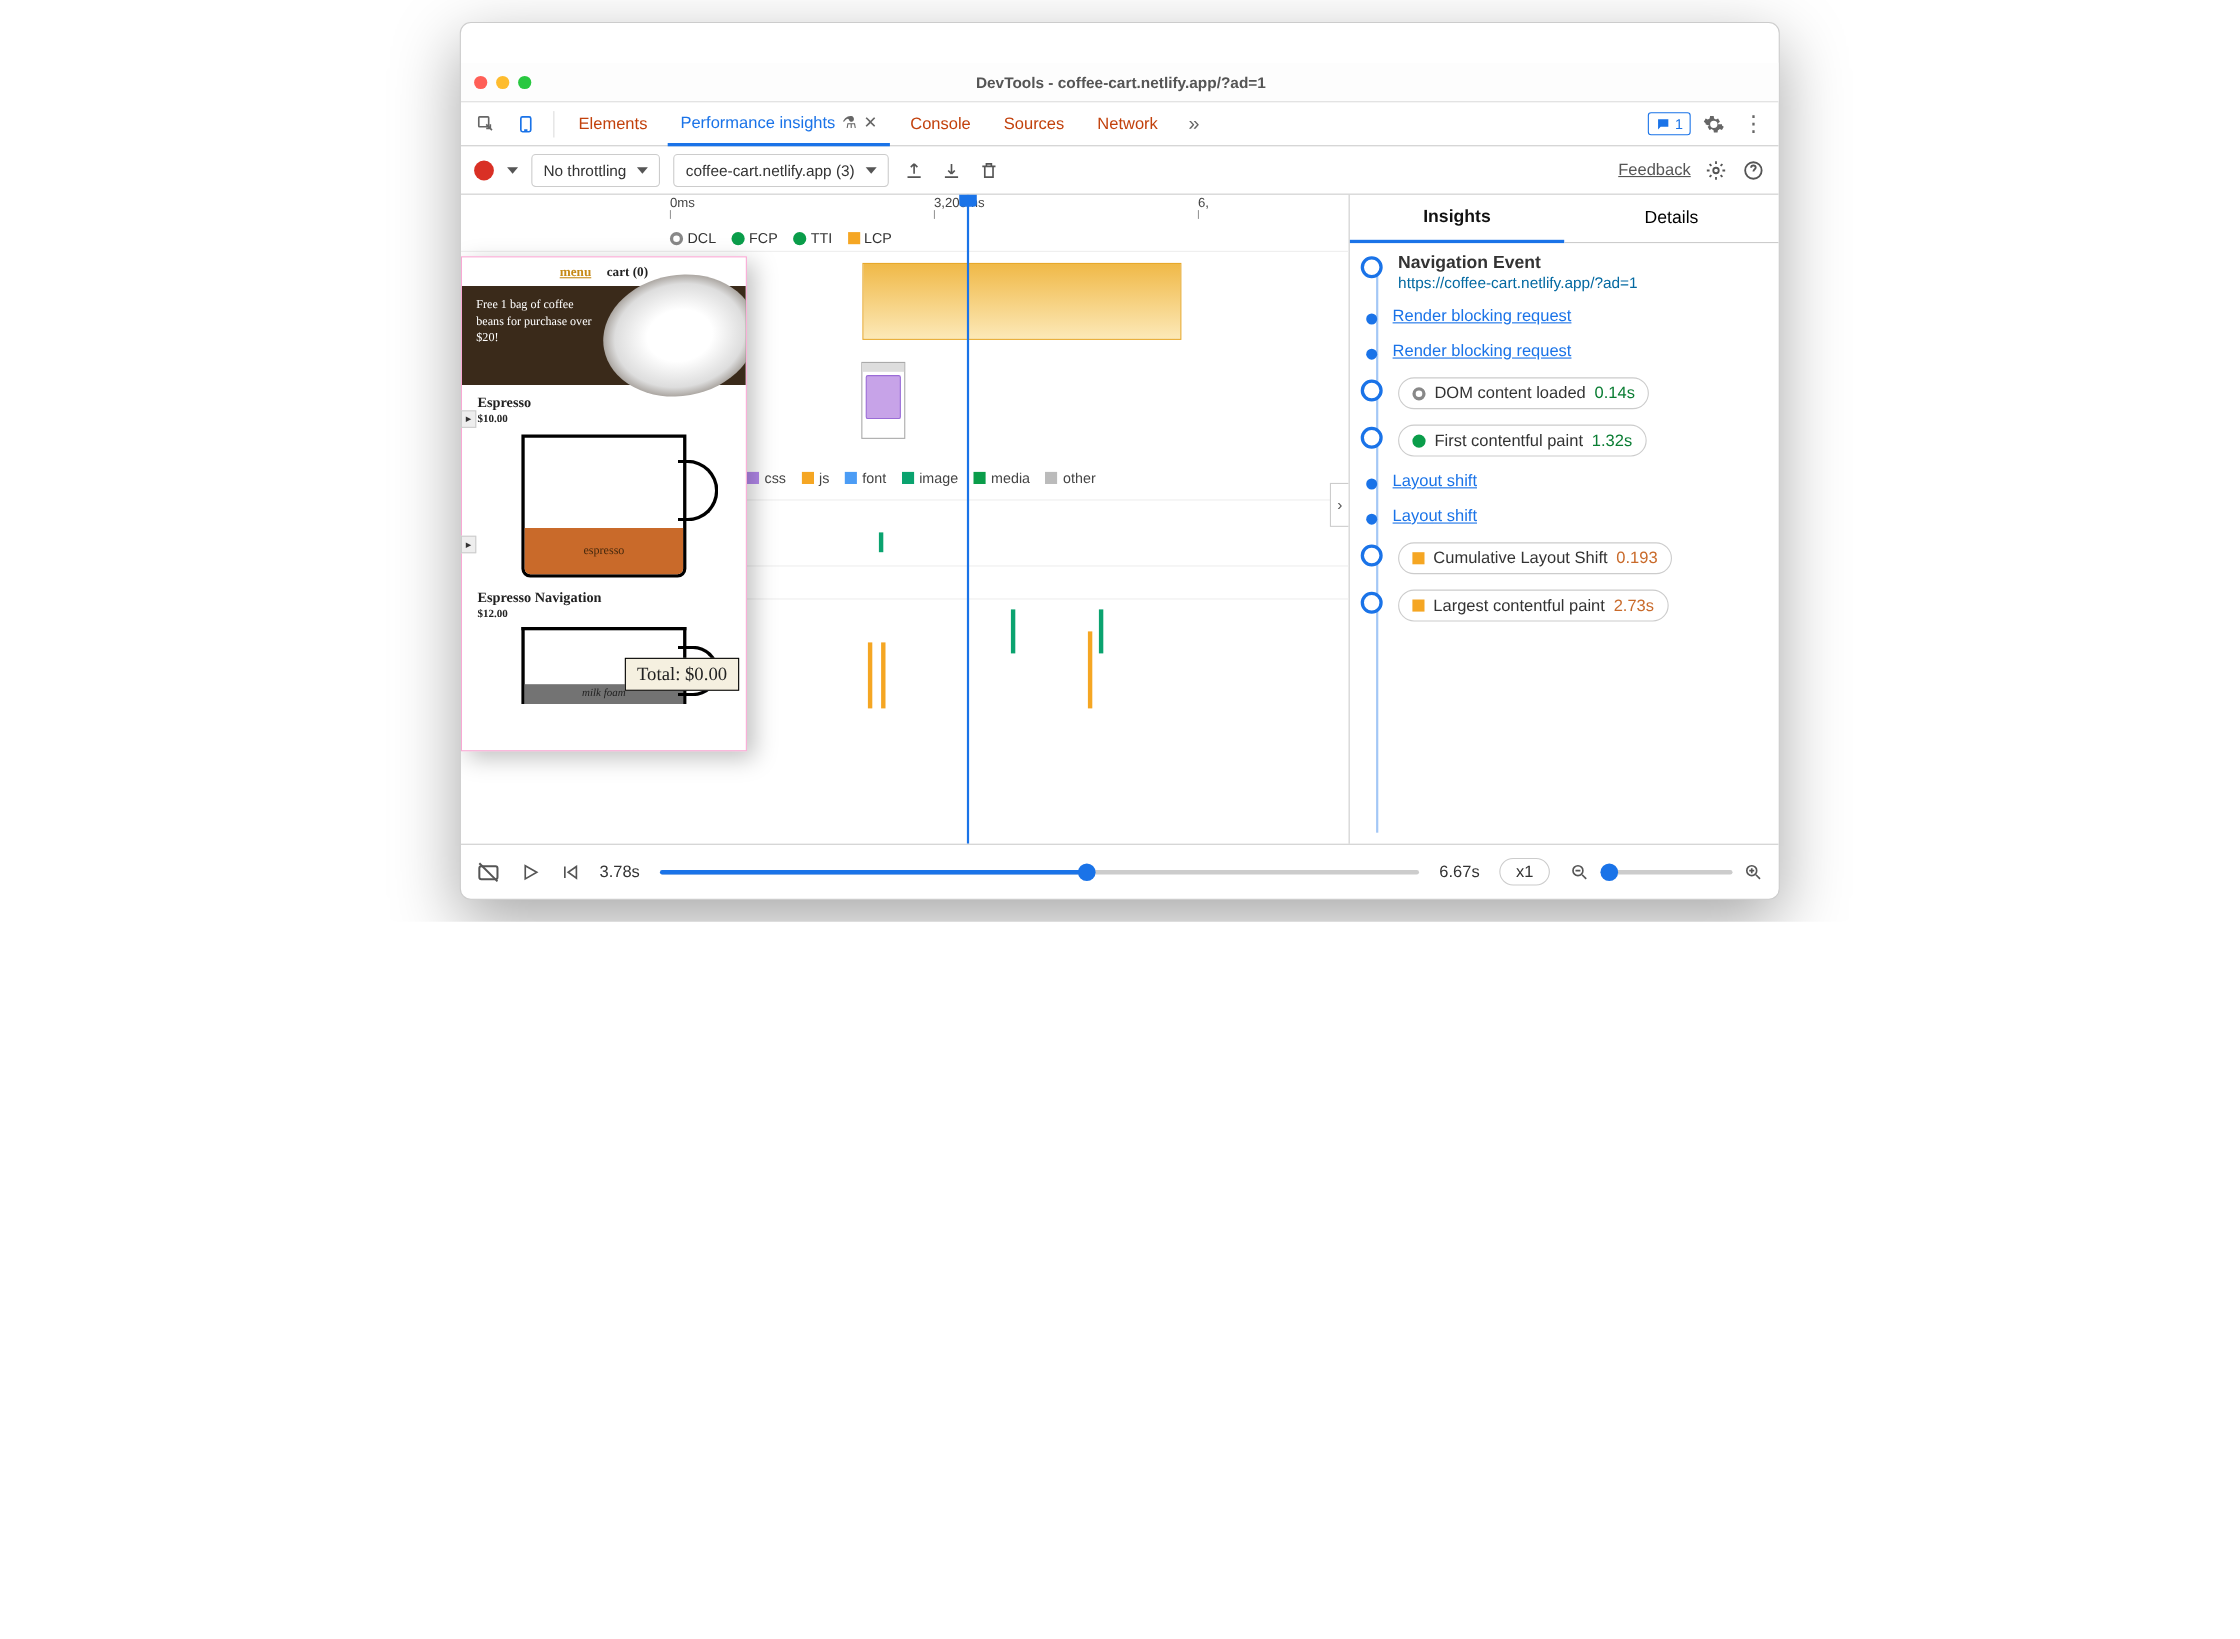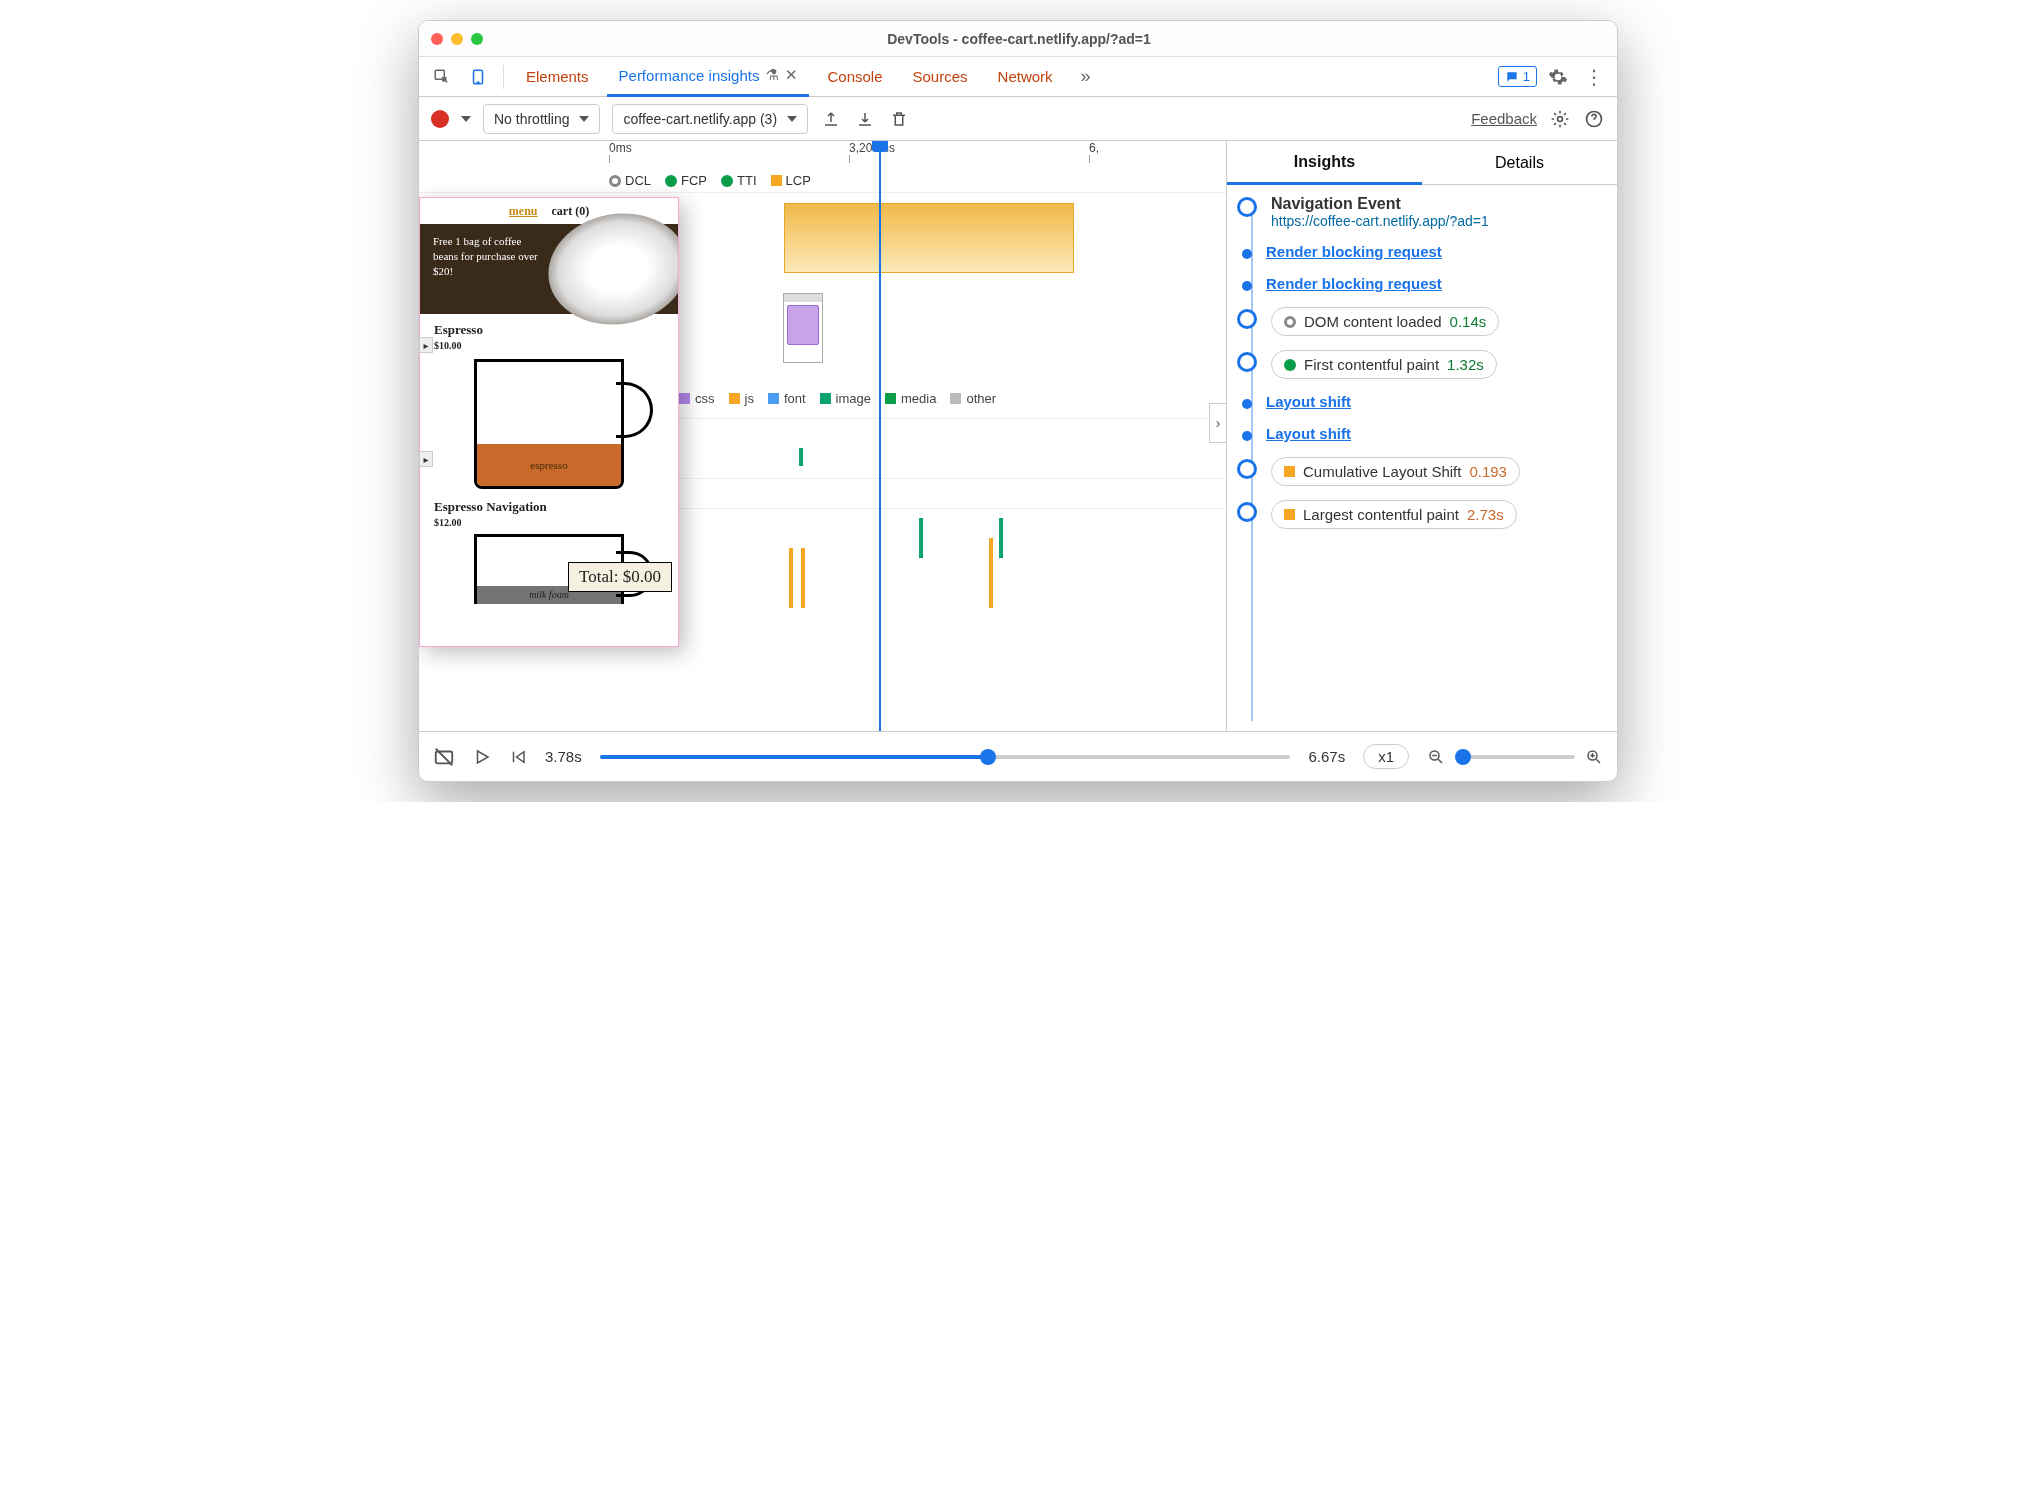--- a/index.html
+++ b/index.html
@@ -1,19 +1,19 @@
 <!DOCTYPE html>
 <html><head>
 <meta charset="utf-8">
 <style>
   * { box-sizing: border-box; margin: 0; padding: 0; }
   body { font-family: -apple-system, "Helvetica Neue", Arial, sans-serif; background:#fff; color:#333; }
   .window { width:1200px; margin:20px auto; border:1px solid #ccc; border-radius:10px; box-shadow:0 20px 60px rgba(0,0,0,.35); overflow:hidden; background:#fff;}
   
-  .titlebar { height:36px; display:flex; align-items:center; padding:0 12px; border-bottom:1px solid #ddd; background:#fdfdfd;}
+  .titlebar { height:36px; display:flex; align-items:center; padding:0 12px; border-bottom:1px solid #ddd; background:#fdfdfd;margin-top:36px;}
   .traffic { display:flex; gap:8px; }
   .traffic span { width:12px; height:12px; border-radius:50%; display:inline-block;}
   .t-red{background:#ff5f57;} .t-yel{background:#febc2e;} .t-grn{background:#28c840;}
   .title { flex:1; text-align:center; font-weight:600; color:#555; font-size:14px;}
   
   .tabs { display:flex; align-items:center; height:40px; border-bottom:1px solid #ccc; padding:0 8px; gap:6px; color:#666;}
   .tabs .icon-btn { width:30px; height:30px; display:flex; align-items:center; justify-content:center; border-radius:4px;}
   .tabs .tab { padding:0 12px; height:40px; display:flex; align-items:center; gap:6px; font-size:15px; color:#c2410c; cursor:pointer;}
   .tabs .tab.active { color:#1a73e8; border-bottom:3px solid #1a73e8; font-weight:500;}
   .tabs .spacer{flex:1;}
@@ -77,21 +77,21 @@
   .rtab{flex:1;display:flex;align-items:center;justify-content:center;font-size:16px;color:#000000;border-bottom:1px solid #ccc;}
   .rtab.active{color:#111;font-weight:700;border-bottom:3px solid #1a73e8;}
   .timeline-col{flex:1;overflow:auto;padding:10px 14px 10px 10px;position:relative;}
   .vline{position:absolute;left:24px;top:22px;bottom:10px;width:2px;background:#1a73e8;opacity:.4;}
   .node{display:flex;align-items:flex-start;gap:14px;margin-bottom:14px;position:relative;}
   .node .bullet{width:20px;height:20px;border:3px solid #1a73e8;border-radius:50%;background:#fff;margin-top:2px;flex-shrink:0;z-index:1;}
   .node .bullet.sm{width:10px;height:10px;border:none;background:#1a73e8;margin-left:5px;margin-top:6px;}
   .node .content{flex:1;}
   .ev-title{font-weight:700;font-size:16px;}
   .ev-sub{color:#0369a1;font-size:14px;}
-  .ev-link{color:#1a73e8;text-decoration:underline;font-size:15px;font-weight:bold;}
+  .ev-link{color:#1a73e8;text-decoration:underline;font-size:15px;}
   .chip{display:inline-flex;align-items:center;gap:8px;border:1px solid #ccc;border-radius:999px;padding:5px 12px;font-size:15px;background:#fff;}
   .chip .mv{color:#0a7d33;}
   .chip .mv.warn{color:#c96a2a;}
   
   .footer{height:50px;border-top:1px solid #ccc;display:flex;align-items:center;padding:0 14px;gap:18px;font-size:15px;color:#333;}
   .footer .range{flex:1;display:flex;align-items:center;gap:12px;}
   .range-track{flex:1;height:4px;background:#ccc;border-radius:3px;position:relative;}
   .range-fill{position:absolute;left:0;top:0;height:4px;background:#1a73e8;border-radius:3px;}
   .range-thumb{position:absolute;top:-6px;width:16px;height:16px;border-radius:50%;background:#1a73e8;}
   .pill{border:1px solid #ccc;border-radius:999px;padding:3px 14px;}

